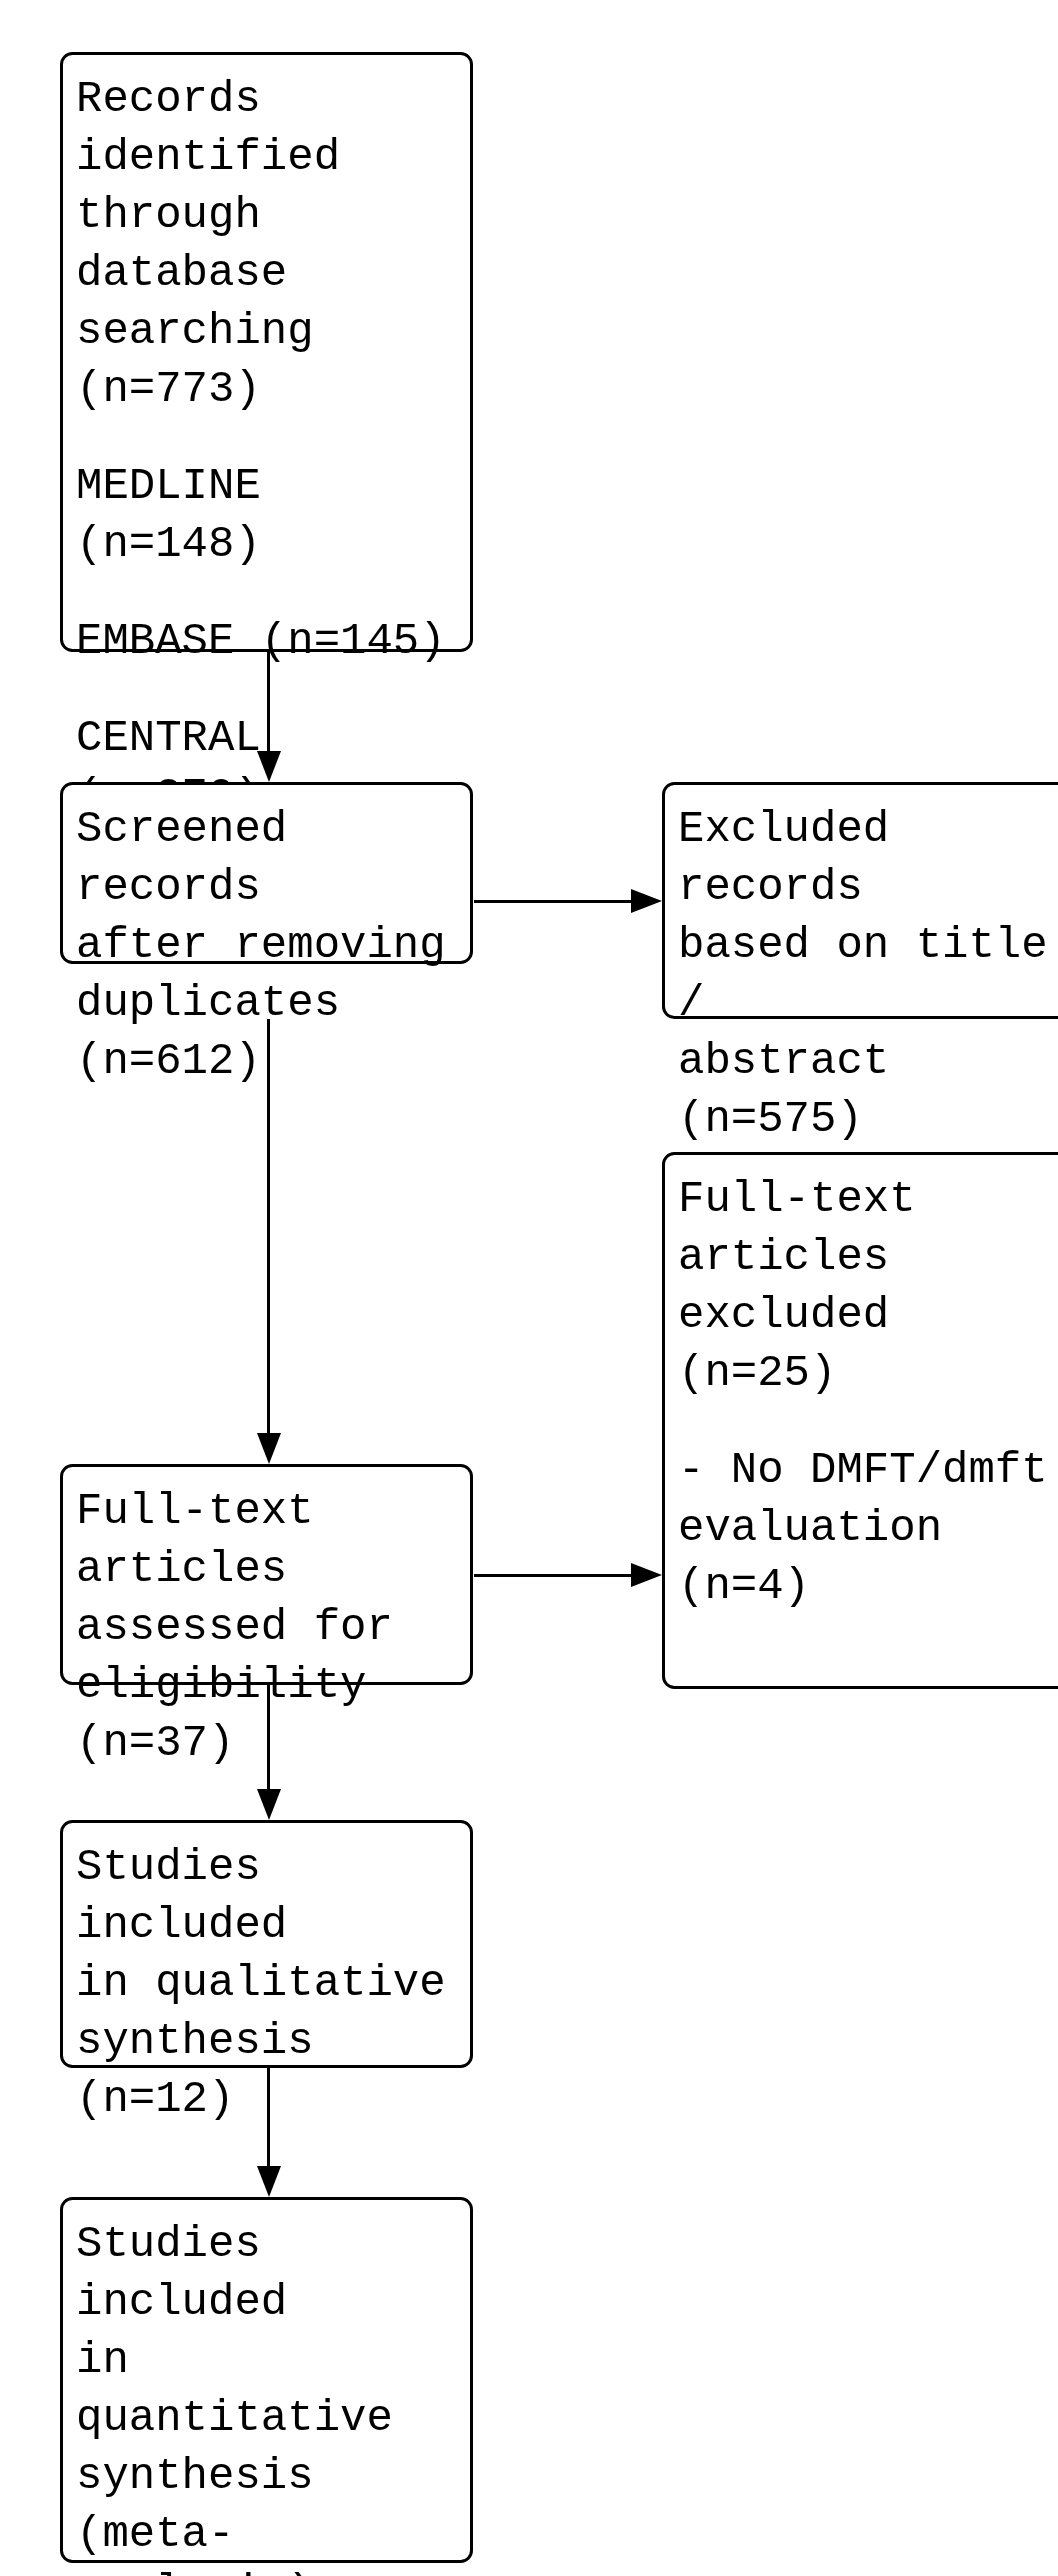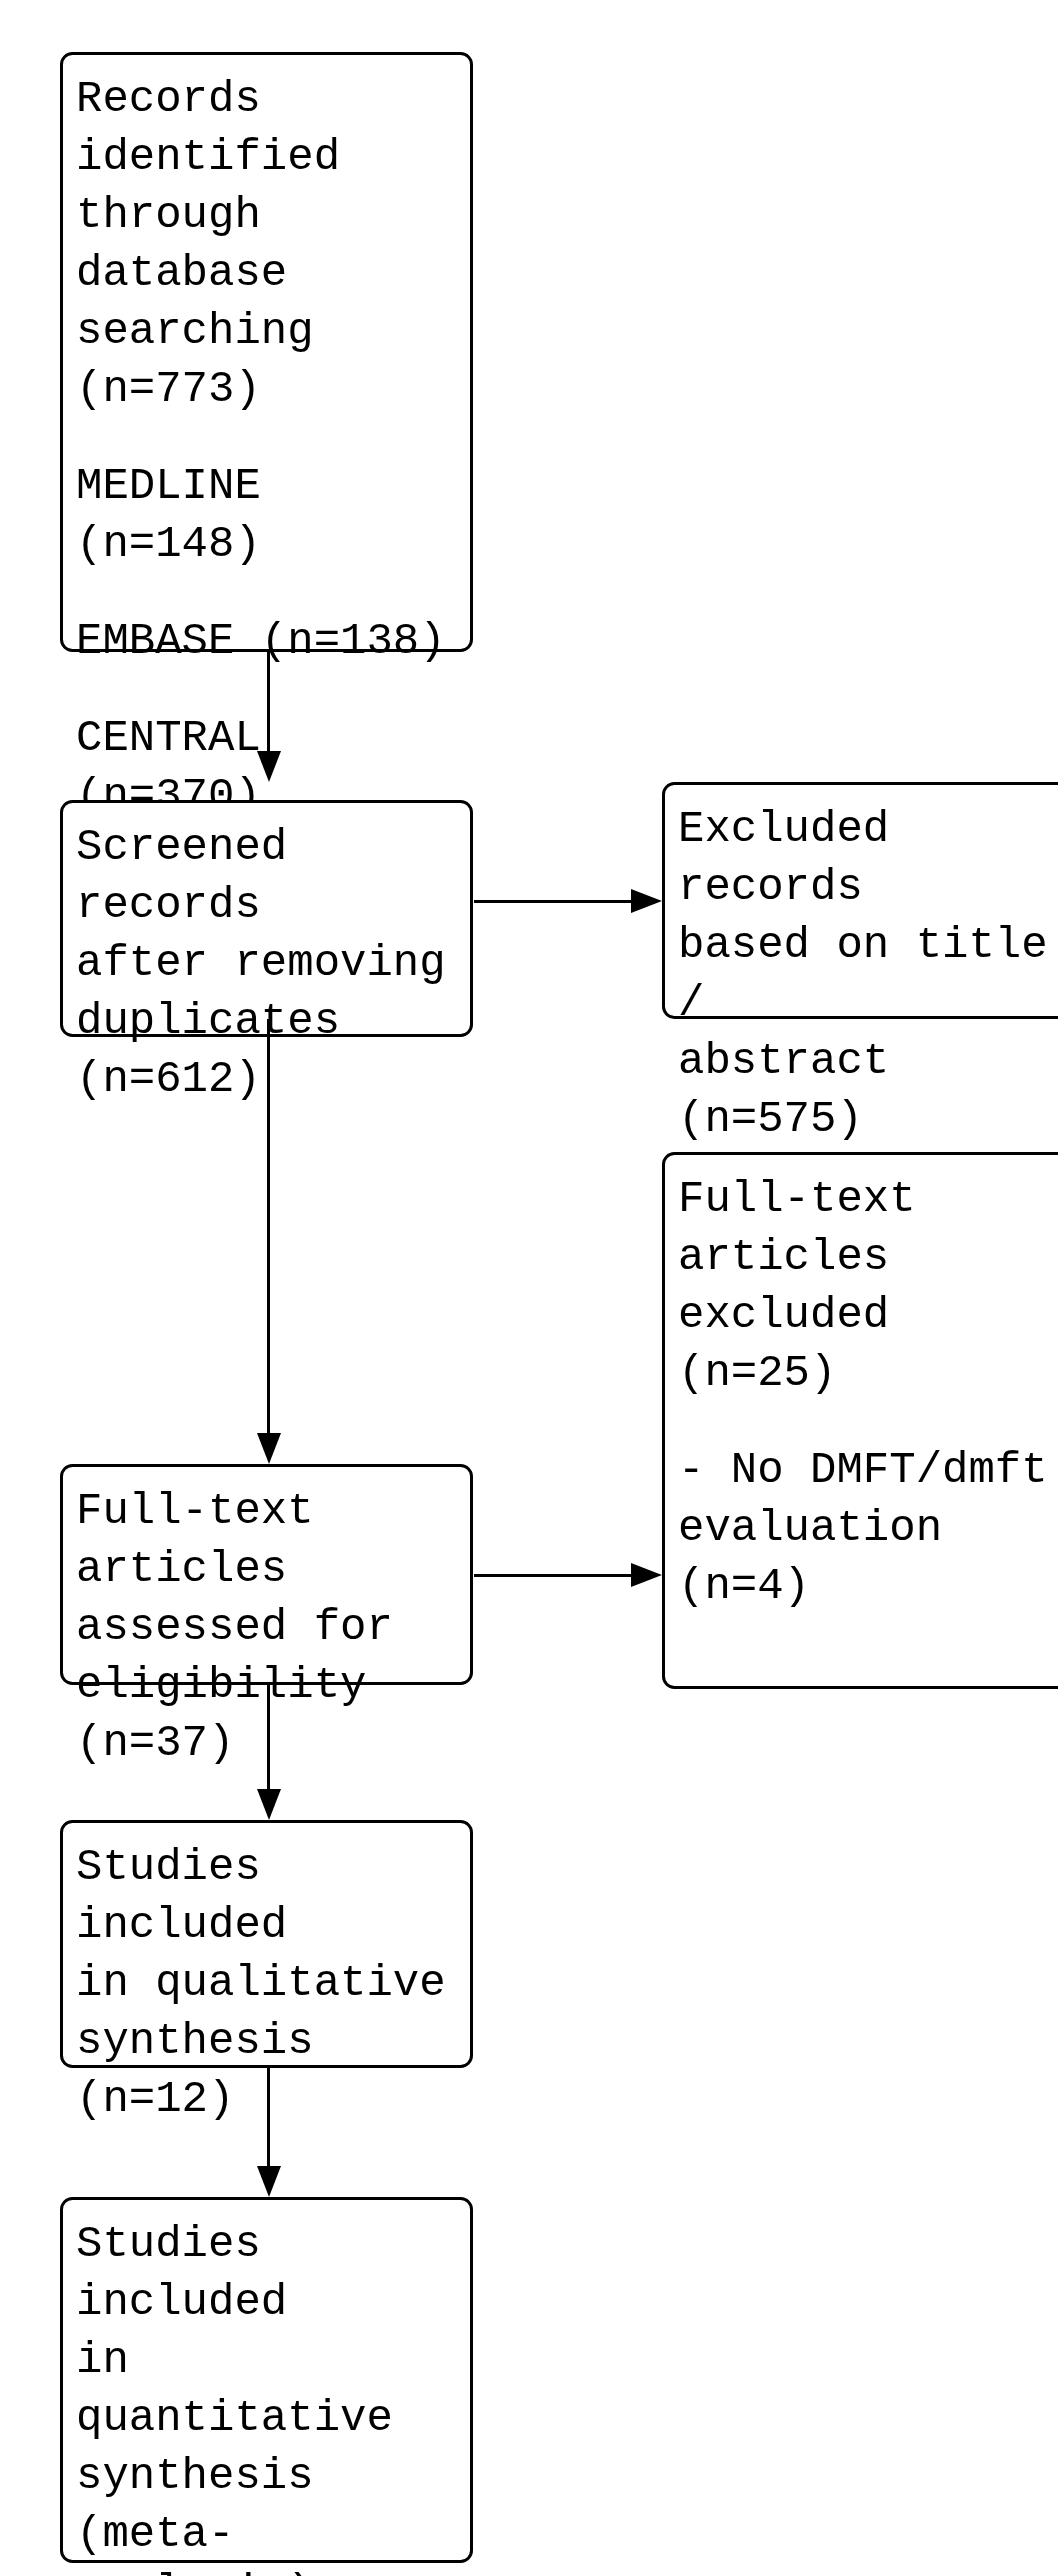--- a/index.html
+++ b/index.html
@@ -64,28 +64,28 @@
 </head>
 <body>
 
 <div class="canvas">
 
   <div class="box col-left" style="top:52px; height:600px;">
     <p>Records identified
 through database
 searching (n=773)</p>
     <p>MEDLINE (n=148)</p>
-    <p>EMBASE (n=138)</p>
+    <p>EMBASE (n=145)</p>
     <p>CENTRAL (n=370)</p>
   </div>
 
   <div class="vline" style="left:231px; top:652px; height:103px;"></div>
   <div class="vhead" style="left:221px; top:751px;"></div>
 
-  <div class="box col-left" style="top:800px; height:237px;">
+  <div class="box col-left" style="top:782px; height:182px;">
     <p>Screened records
 after removing
 duplicates (n=612)</p>
   </div>
 
   <div class="hline" style="left:438px; top:900px; width:160px;"></div>
   <div class="hhead" style="left:595px; top:889px;"></div>
 
   <div class="box col-right" style="top:782px; height:237px;">
     <p>Excluded records

